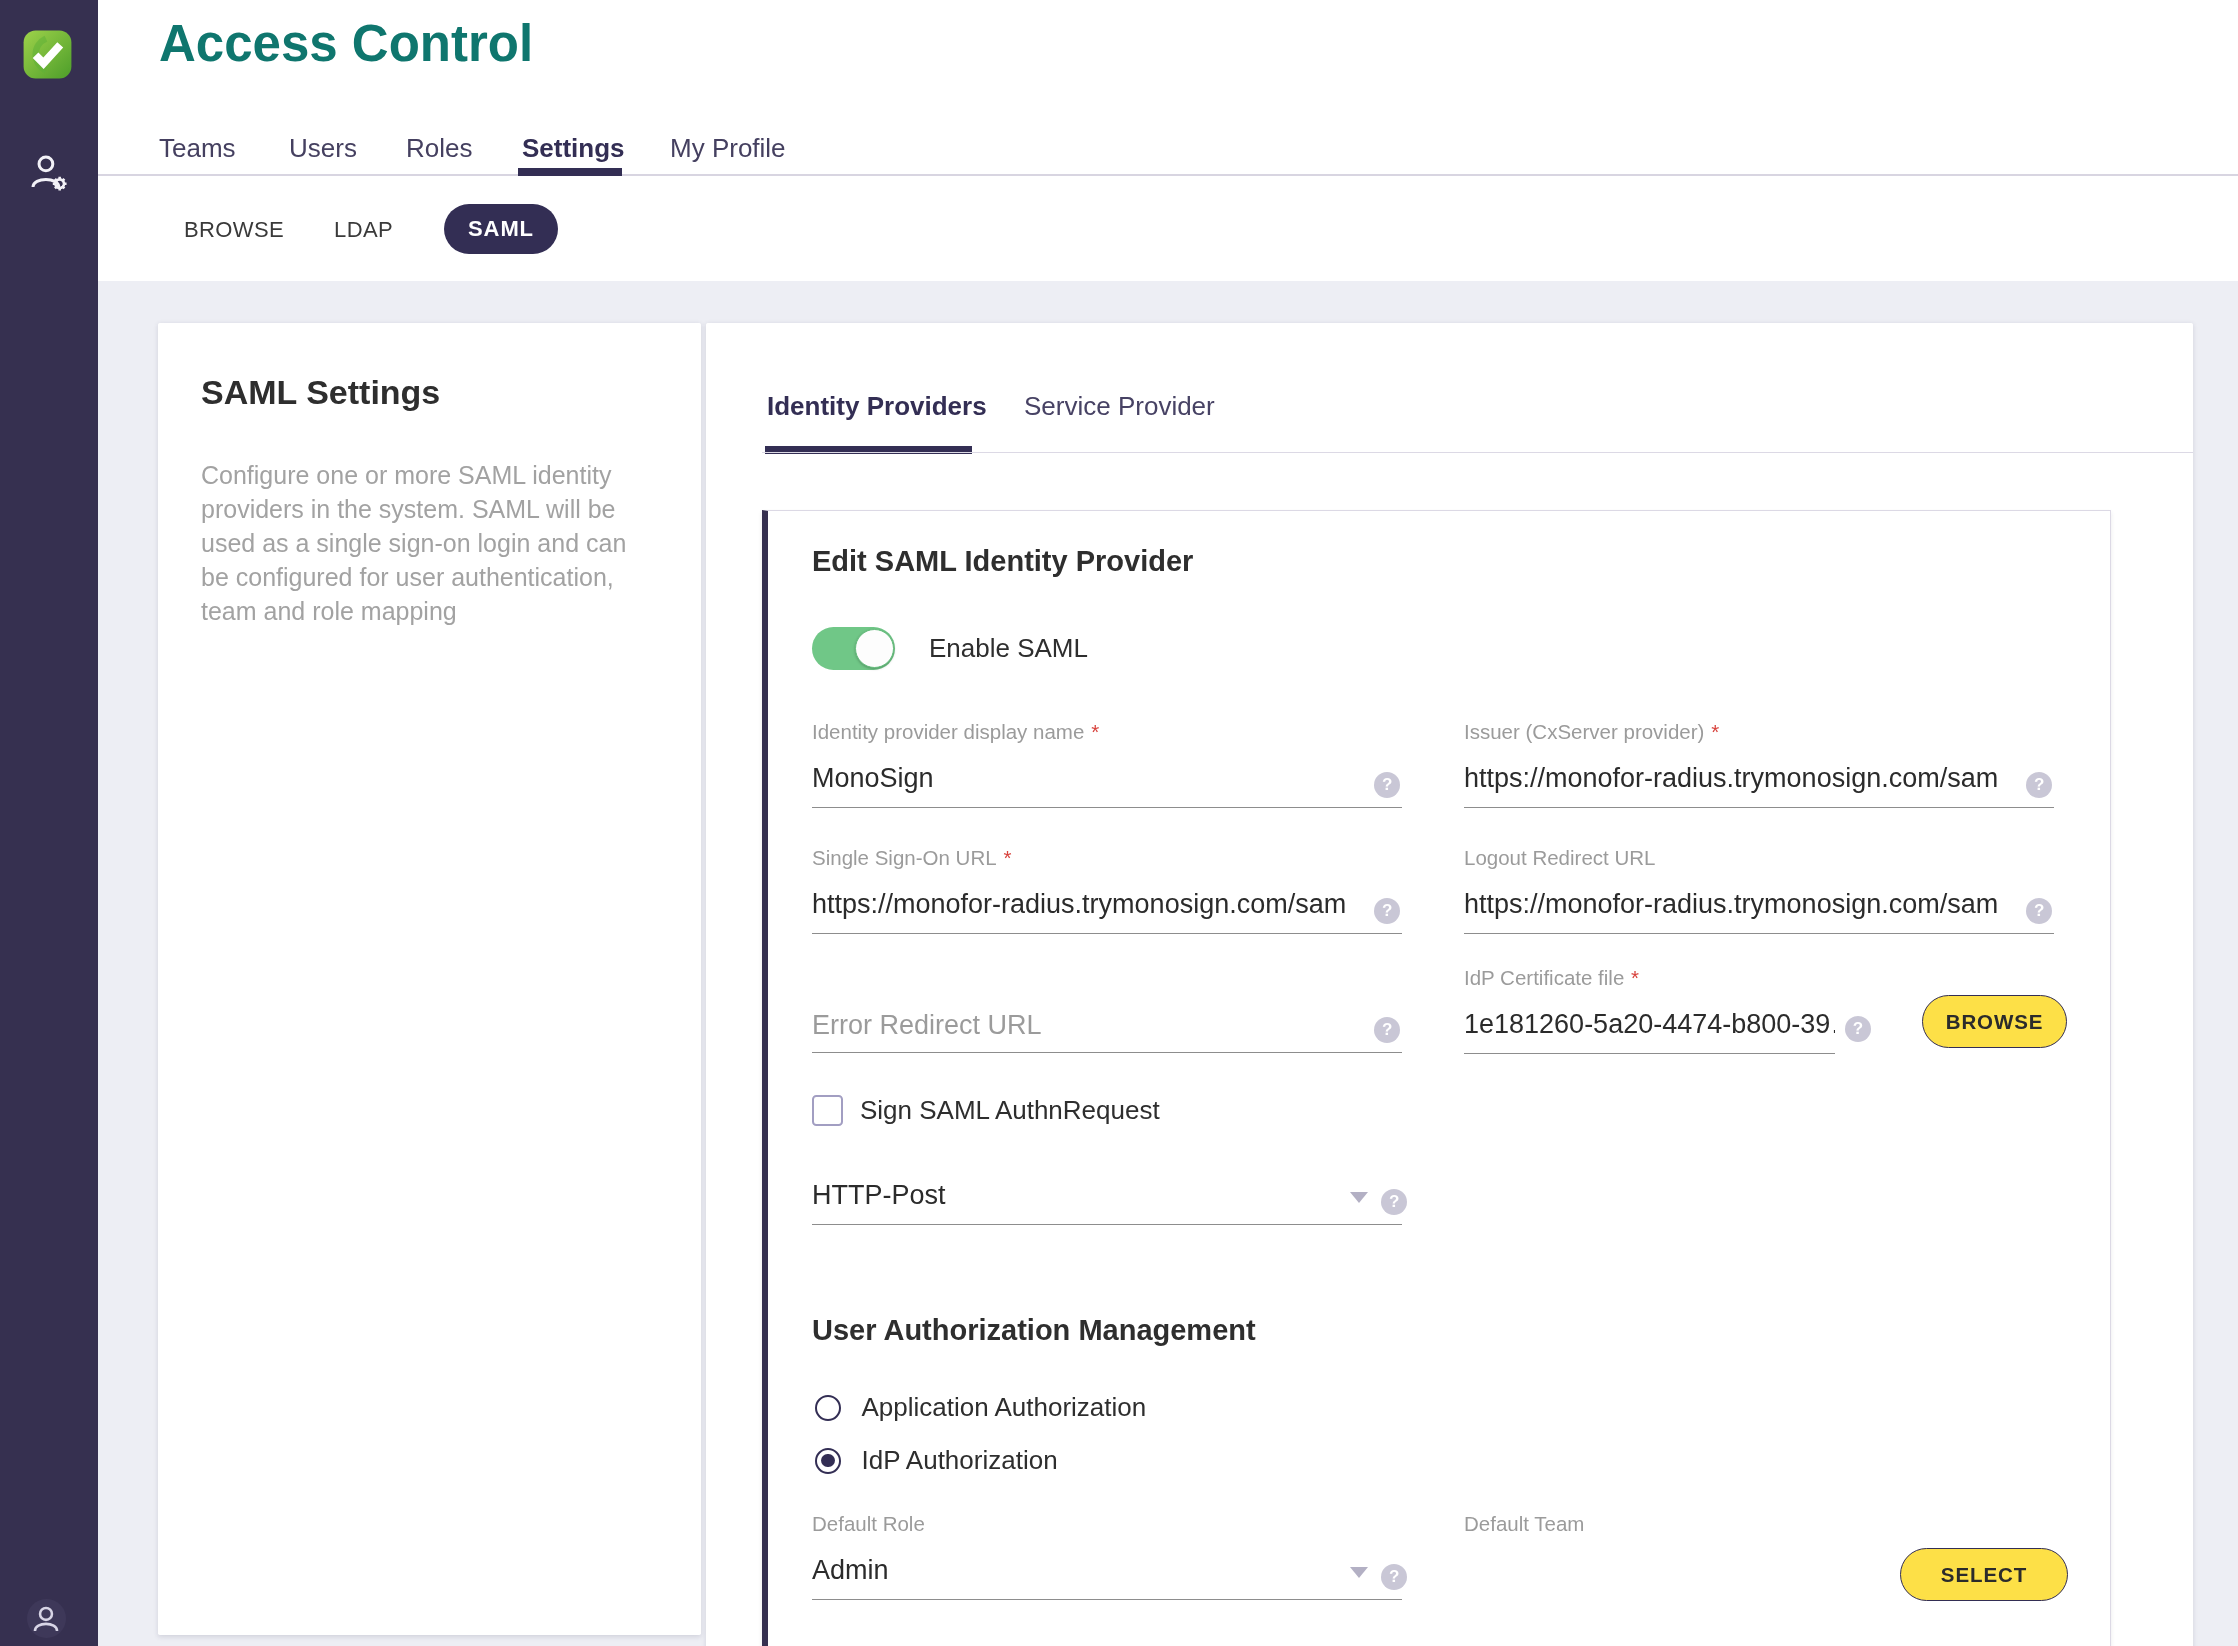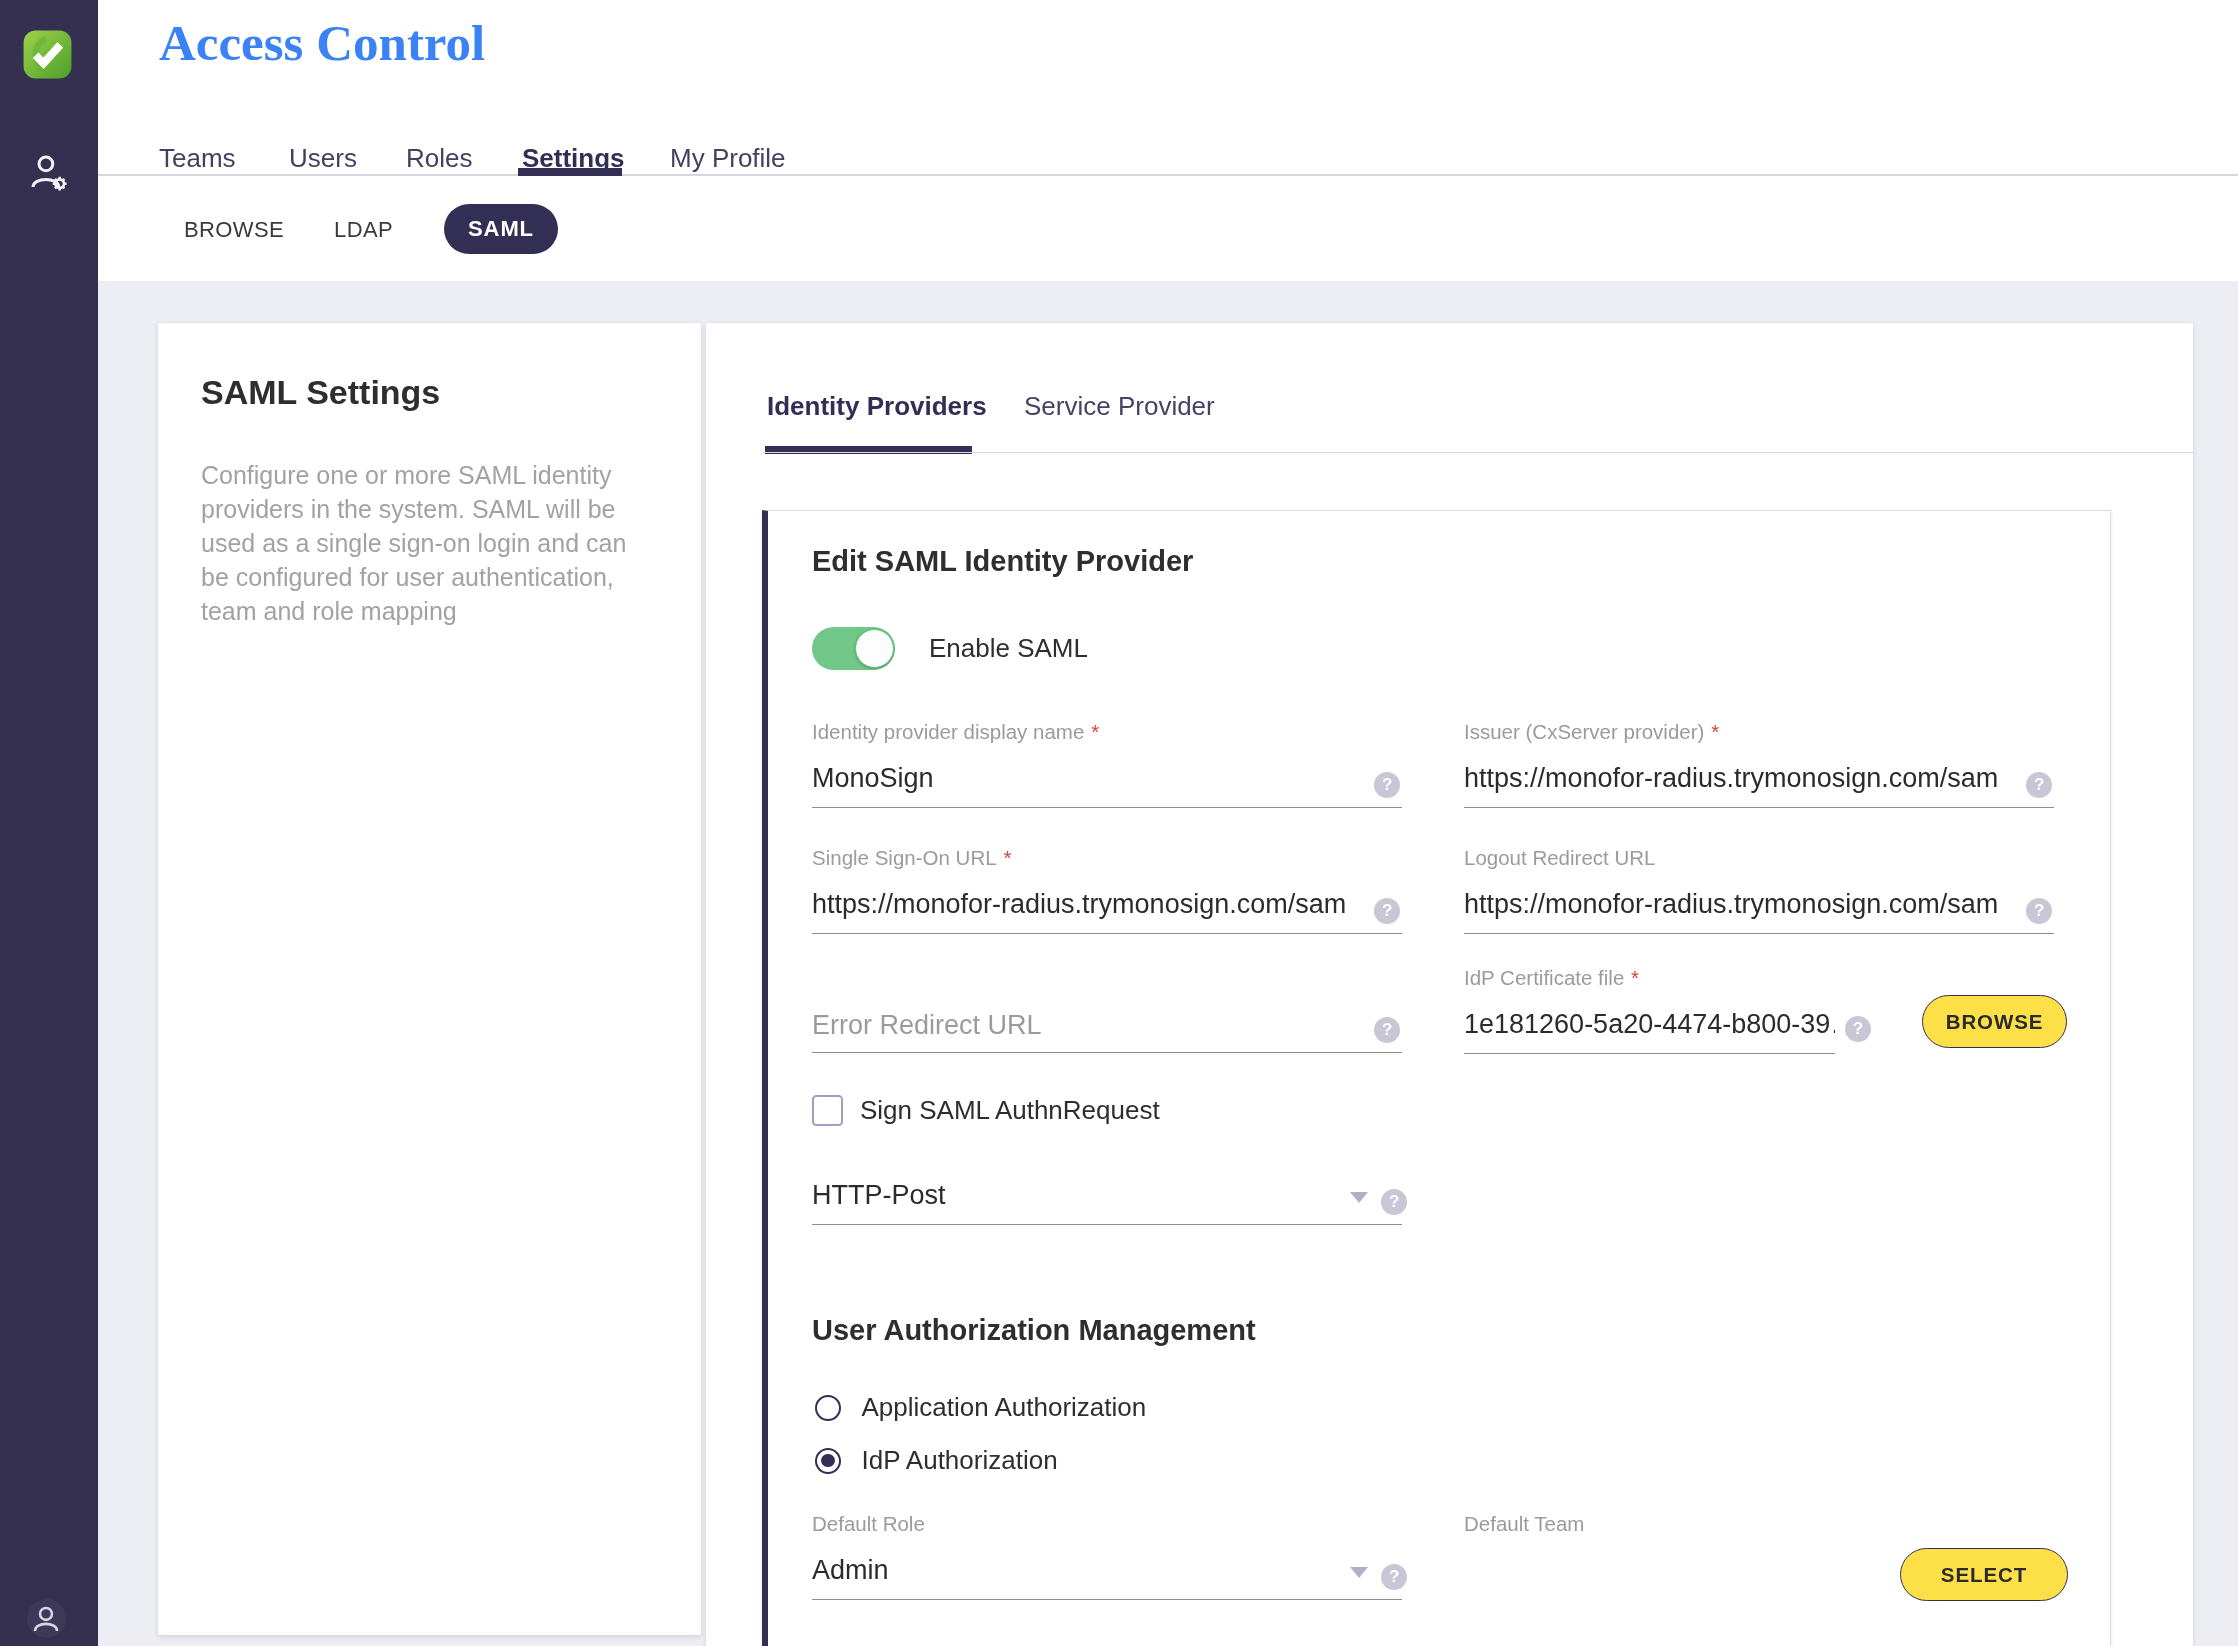--- a/index.html
+++ b/index.html
@@ -8,22 +8,22 @@
 
   
   .sidebar { position:absolute; left:0; top:0; width:98px; height:1646px; background:#363050; }
   .logo { position:absolute; left:22px; top:29px; width:51px; height:51px; }
   .side-icon { position:absolute; left:27px; top:151px; width:43px; height:43px; }
   .side-avatar { position:absolute; left:26.5px; top:1599px; width:39px; height:39px; border-radius:50%;
                  background:#3e3859; display:flex; align-items:center; justify-content:center; }
 
   
   .header { position:absolute; left:98px; top:0; width:2141px; height:281px; background:#fff; }
-  .page-title { position:absolute; left:61px; top:13.7px; font-size:51px; font-weight:bold; color:#3b82f6;font-family:Liberation Serif, serif; }
-  .nav-tab { position:absolute; top:143px; font-size:26px; color:#454060; cursor:pointer; }
+  .page-title { position:absolute; left:61px; top:13.7px; font-size:51px; font-weight:bold; color:#0f766e; }
+  .nav-tab { position:absolute; top:133px; font-size:26px; color:#454060; cursor:pointer; }
   .nav-tab.t0 { left:61px; } .nav-tab.t1 { left:191px; } .nav-tab.t2 { left:308px; }
   .nav-tab.t3 { left:424px; font-weight:bold; color:#332e54; } .nav-tab.t4 { left:572px; }
   .tabs-divider { position:absolute; left:0; right:0; top:174px; height:1.7px; background:#d8d5e1; }
   .active-underline { position:absolute; left:420px; top:168px; width:104px; height:7.7px; background:#332e54; }
   .subtab { position:absolute; top:217px; font-size:22px; font-weight:500; letter-spacing:0.4px; color:#3a3a3a; cursor:pointer; }
   .subtab.s0 { left:86px; } .subtab.s1 { left:236px; }
   .subtab-pill { position:absolute; left:346px; top:204px; width:114px; height:50px; border-radius:25px;
                  background:#332e54; color:#fff; font-size:22px; font-weight:bold; letter-spacing:0.9px;
                  display:flex; align-items:center; justify-content:center; cursor:pointer; }
 

